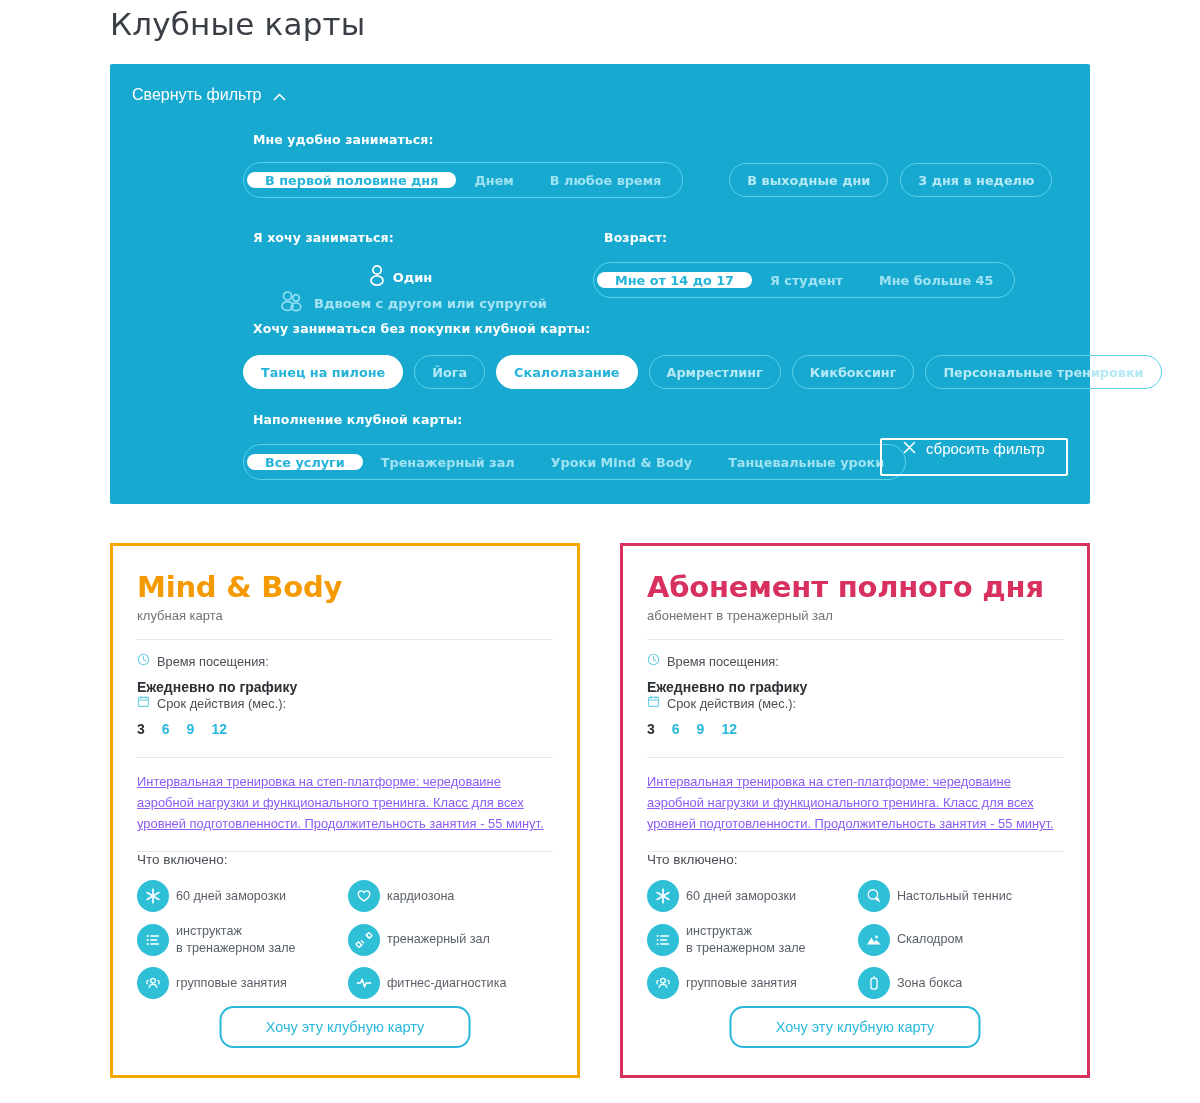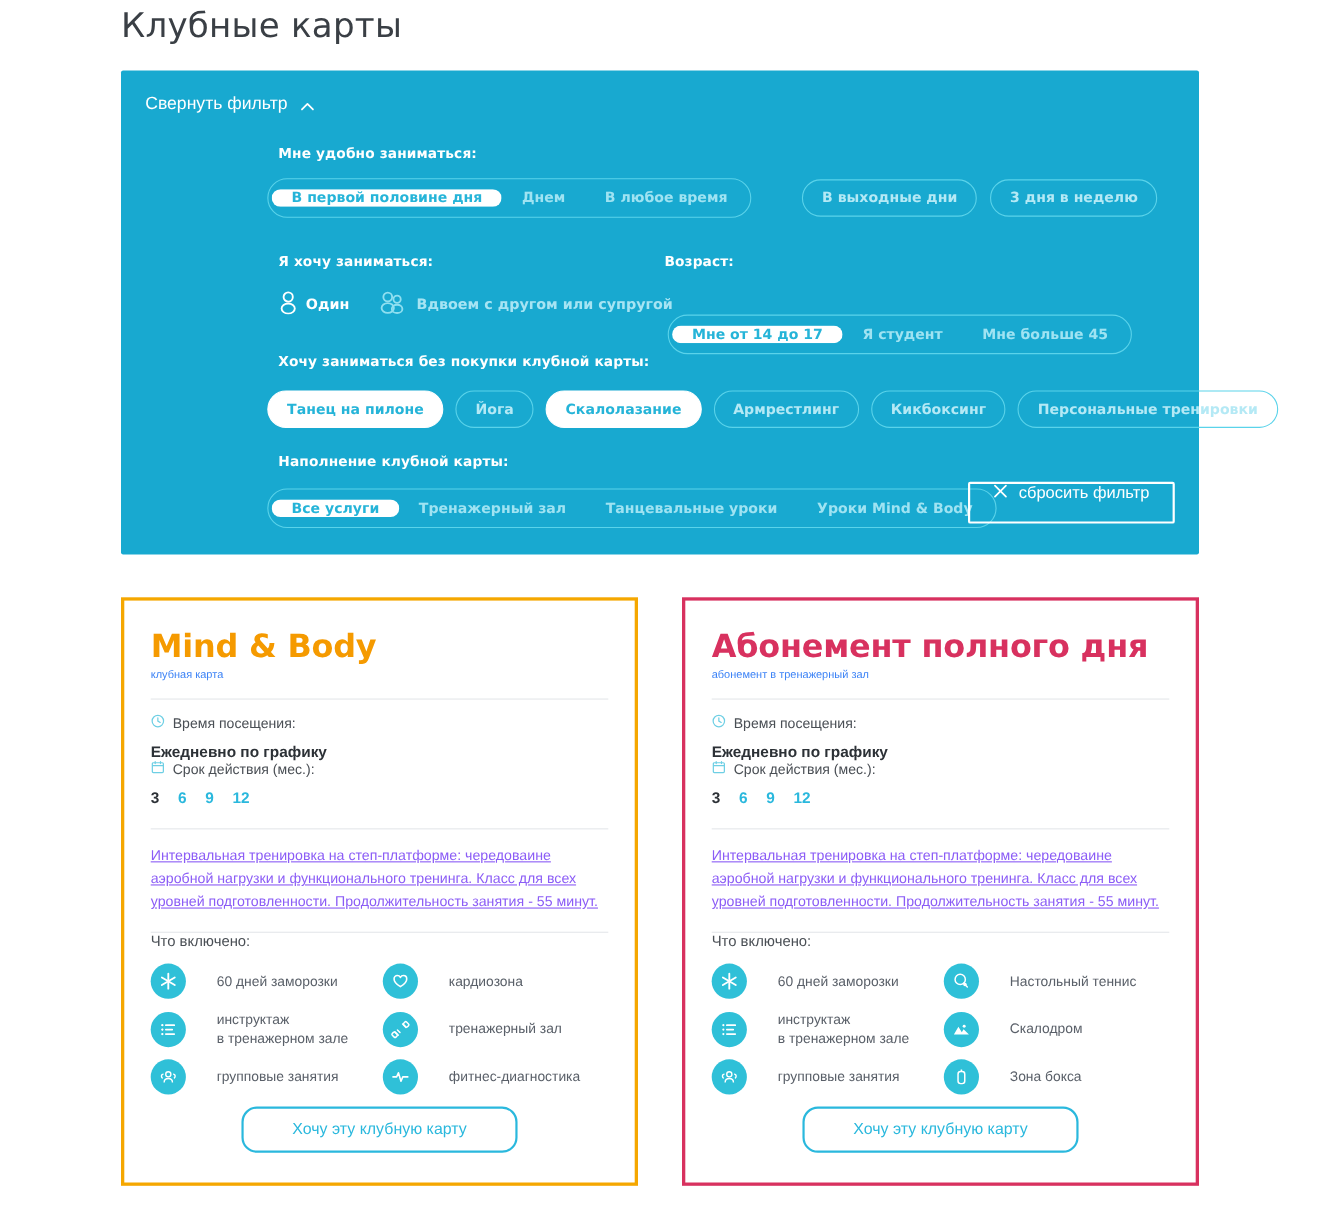--- a/index.html
+++ b/index.html
@@ -95,42 +95,42 @@
   .card.c1 { left:110px; border-color:#f5a700; }
   .card.c2 { left:620px; border-color:#d8315f; }
 
   .card-title {
     font-size:29px; font-weight:700; letter-spacing:-0.2px;
     font-family:"DejaVu Sans", sans-serif;
     line-height:1.05;
   }
   .card.c1 .card-title { color:#f59a00; }
   .card.c2 .card-title { color:#d8315f; }
-  .card-sub { font-size:10px; color:#3b82f6; margin-top:6px; }
+  .card-sub { font-size:13px; color:#737373; margin-top:6px; }
 
   .divider { height:1px; background:#e4e7ea; margin:16px 0 0 0; }
 
   .meta { display:flex; margin-top:13px;flex-direction:column; }
   .meta-col { }
   .meta-col.a { width:211px; }
   .meta-head { display:flex; align-items:center; gap:7px; font-size:12.8px; color:#4a4f55; }
   .meta-val { font-size:14px; font-weight:700; color:#2c3136; margin-top:10px; }
   .months { display:flex; gap:17px; margin-top:10px; font-size:14px; font-weight:700; }
   .months .m { color:#2ab8dd; cursor:pointer; }
   .months .m.sel { color:#2c3136; }
 
   .desc { font-size:12.9px; line-height:1.62; color:#8b5cf6; margin-top:14px;text-decoration:underline; }
 
   .incl-title { font-size:13.5px; color:#4a4f55; }
 
   .feat-grid {
     display:grid; grid-template-columns:211px 1fr;
     row-gap:11px; margin-top:13px;
   }
-  .feat { display:flex; align-items:center; gap:28px; }
+  .feat { display:flex; align-items:center; gap:7px; }
   .fic {
     width:32px; height:32px; border-radius:50%;
     background:#2fc0d8; flex:0 0 32px;
     display:flex; align-items:center; justify-content:center;
   }
   .feat-lbl { font-size:12.6px; color:#5a6069; line-height:1.3; }
 
   .cta {
     position:absolute; left:50%; transform:translateX(-50%);
     bottom:27px;
@@ -173,21 +173,21 @@
       <span class="pill solo" style="margin-left:12px;">3 дня в неделю</span>
     </div>
 
     <div class="row" style="left:143px; top:166px;">
       <span class="fgroup-label">Я хочу заниматься:</span>
     </div>
     <div class="row" style="left:494px; top:166px;">
       <span class="fgroup-label">Возраст:</span>
     </div>
 
-    <div class="row" style="left:143px; top:200px;">
+    <div class="row" style="left:143px; top:200px;flex-direction:column;">
       <span class="person-opt active">
         <span>
           <svg width="18" height="22" viewBox="0 0 18 22">
             <circle cx="9" cy="6" r="4.2" fill="none" stroke="#ffffff" stroke-width="1.7"></circle>
             <ellipse cx="9" cy="16.5" rx="6" ry="4.6" fill="none" stroke="#ffffff" stroke-width="1.7"></ellipse>
           </svg>
         </span>
         <span class="lbl">Один</span>
       </span>
       <span class="person-opt inactive" style="margin-left:26px;">
@@ -196,21 +196,21 @@
             <circle cx="8.5" cy="6" r="4" fill="none" stroke="#8fdff0" stroke-width="1.7"></circle>
             <ellipse cx="8.5" cy="16" rx="5.6" ry="4.4" fill="none" stroke="#8fdff0" stroke-width="1.7"></ellipse>
             <circle cx="17" cy="8" r="3.3" fill="none" stroke="#8fdff0" stroke-width="1.7"></circle>
             <ellipse cx="17" cy="16.8" rx="4.8" ry="3.8" fill="none" stroke="#8fdff0" stroke-width="1.7"></ellipse>
           </svg>
         </span>
         <span class="lbl">Вдвоем с другом или супругой</span>
       </span>
     </div>
 
-    <div class="row" style="left:497px; top:198px;margin-top:24px;">
+    <div class="row" style="left:483px; top:198px;">
       <div class="pill-group">
         <span class="pill sel">Мне от 14 до 17</span>
         <span class="pill">Я студент</span>
         <span class="pill">Мне больше 45</span>
       </div>
     </div>
 
     <div class="row" style="left:143px; top:257px;">
       <span class="fgroup-label">Хочу заниматься без покупки клубной карты:</span>
     </div>
@@ -223,22 +223,22 @@
       <span class="pill solo" style="margin-left:11px;">Персональные тренировки</span>
     </div>
 
     <div class="row" style="left:143px; top:348px;">
       <span class="fgroup-label">Наполнение клубной карты:</span>
     </div>
     <div class="row" style="left:133px; top:380px;">
       <div class="pill-group">
         <span class="pill sel">Все услуги</span>
         <span class="pill">Тренажерный зал</span>
+        <span class="pill">Уроки Mind &amp; Body</span>
         <span class="pill">Танцевальные уроки</span>
-        <span class="pill">Уроки Mind &amp; Body</span>
       </div>
     </div>
 
     <div class="reset-btn">
       <span>
         <svg width="13" height="13" viewBox="0 0 13 13">
             <path d="M1.5 1.5 L11.5 11.5 M11.5 1.5 L1.5 11.5" stroke="#ffffff" stroke-width="1.6" stroke-linecap="round"></path>
           </svg>
       </span>
       <span>сбросить фильтр</span>

